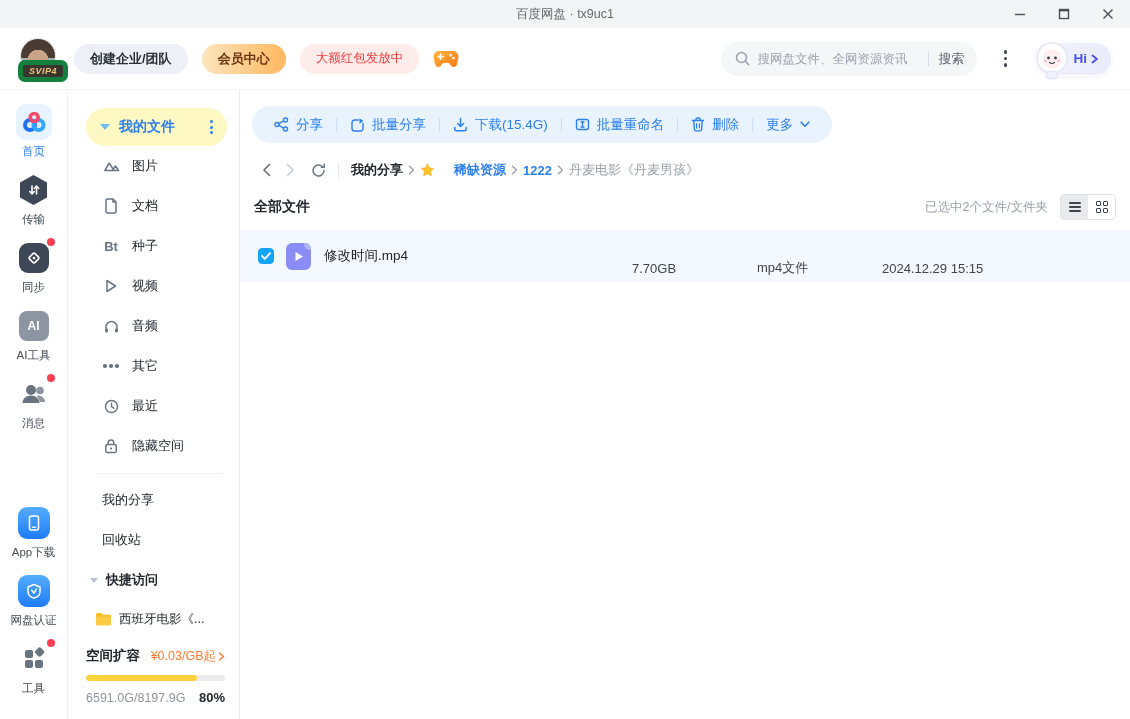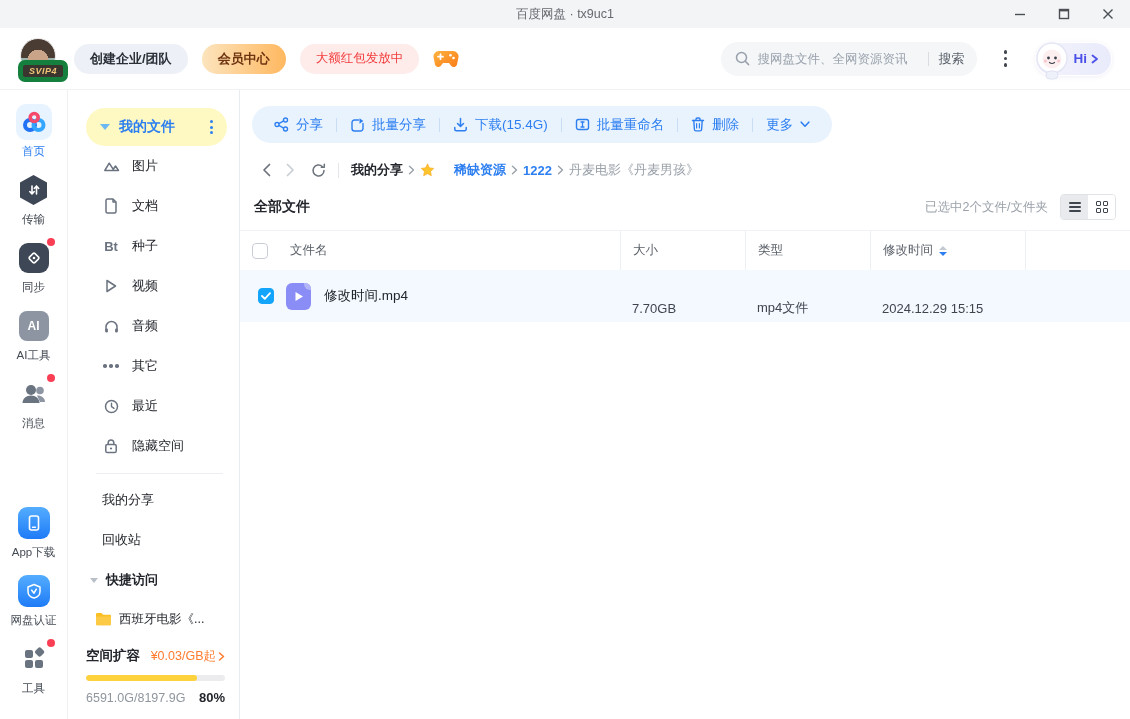--- a/index.html
+++ b/index.html
@@ -546,40 +546,20 @@
                 <i></i>
                 <i></i>
                 <i></i>
                 <i></i>
               </span>
             </button>
         </div>
       </div>
 
       <div class="file-table">
-        <div class="t-grid t-head">
-          <div class="t-cell name-cell">
-            <span class="checkbox"></span>
-            <span class="col-label">文件名</span>
-          </div>
-          <div class="t-cell">
-              <span>大小</span>
-            </div>
-          <div class="t-cell">
-              <span>类型</span>
-            </div>
-          <div class="t-cell">
-            <span>修改时间</span>
-            <span class="sort-ic">
-                <span class="up"></span>
-                <span class="down"></span>
-              </span>
-          </div>
-          <div class="t-cell"></div>
-        </div>
 
         <div class="t-grid t-row selected">
           <div class="name-cell">
             <span class="checkbox checked">
               <svg width="10" height="8" viewBox="0 0 10 8">
                   <path d="M1 4 3.8 6.8 9 1.2" fill="none" stroke="#fff" stroke-width="1.8" stroke-linecap="round" stroke-linejoin="round"></path>
                 </svg>
             </span>
             <span class="file-icon">
               <svg width="10" height="11" viewBox="0 0 10 11">

